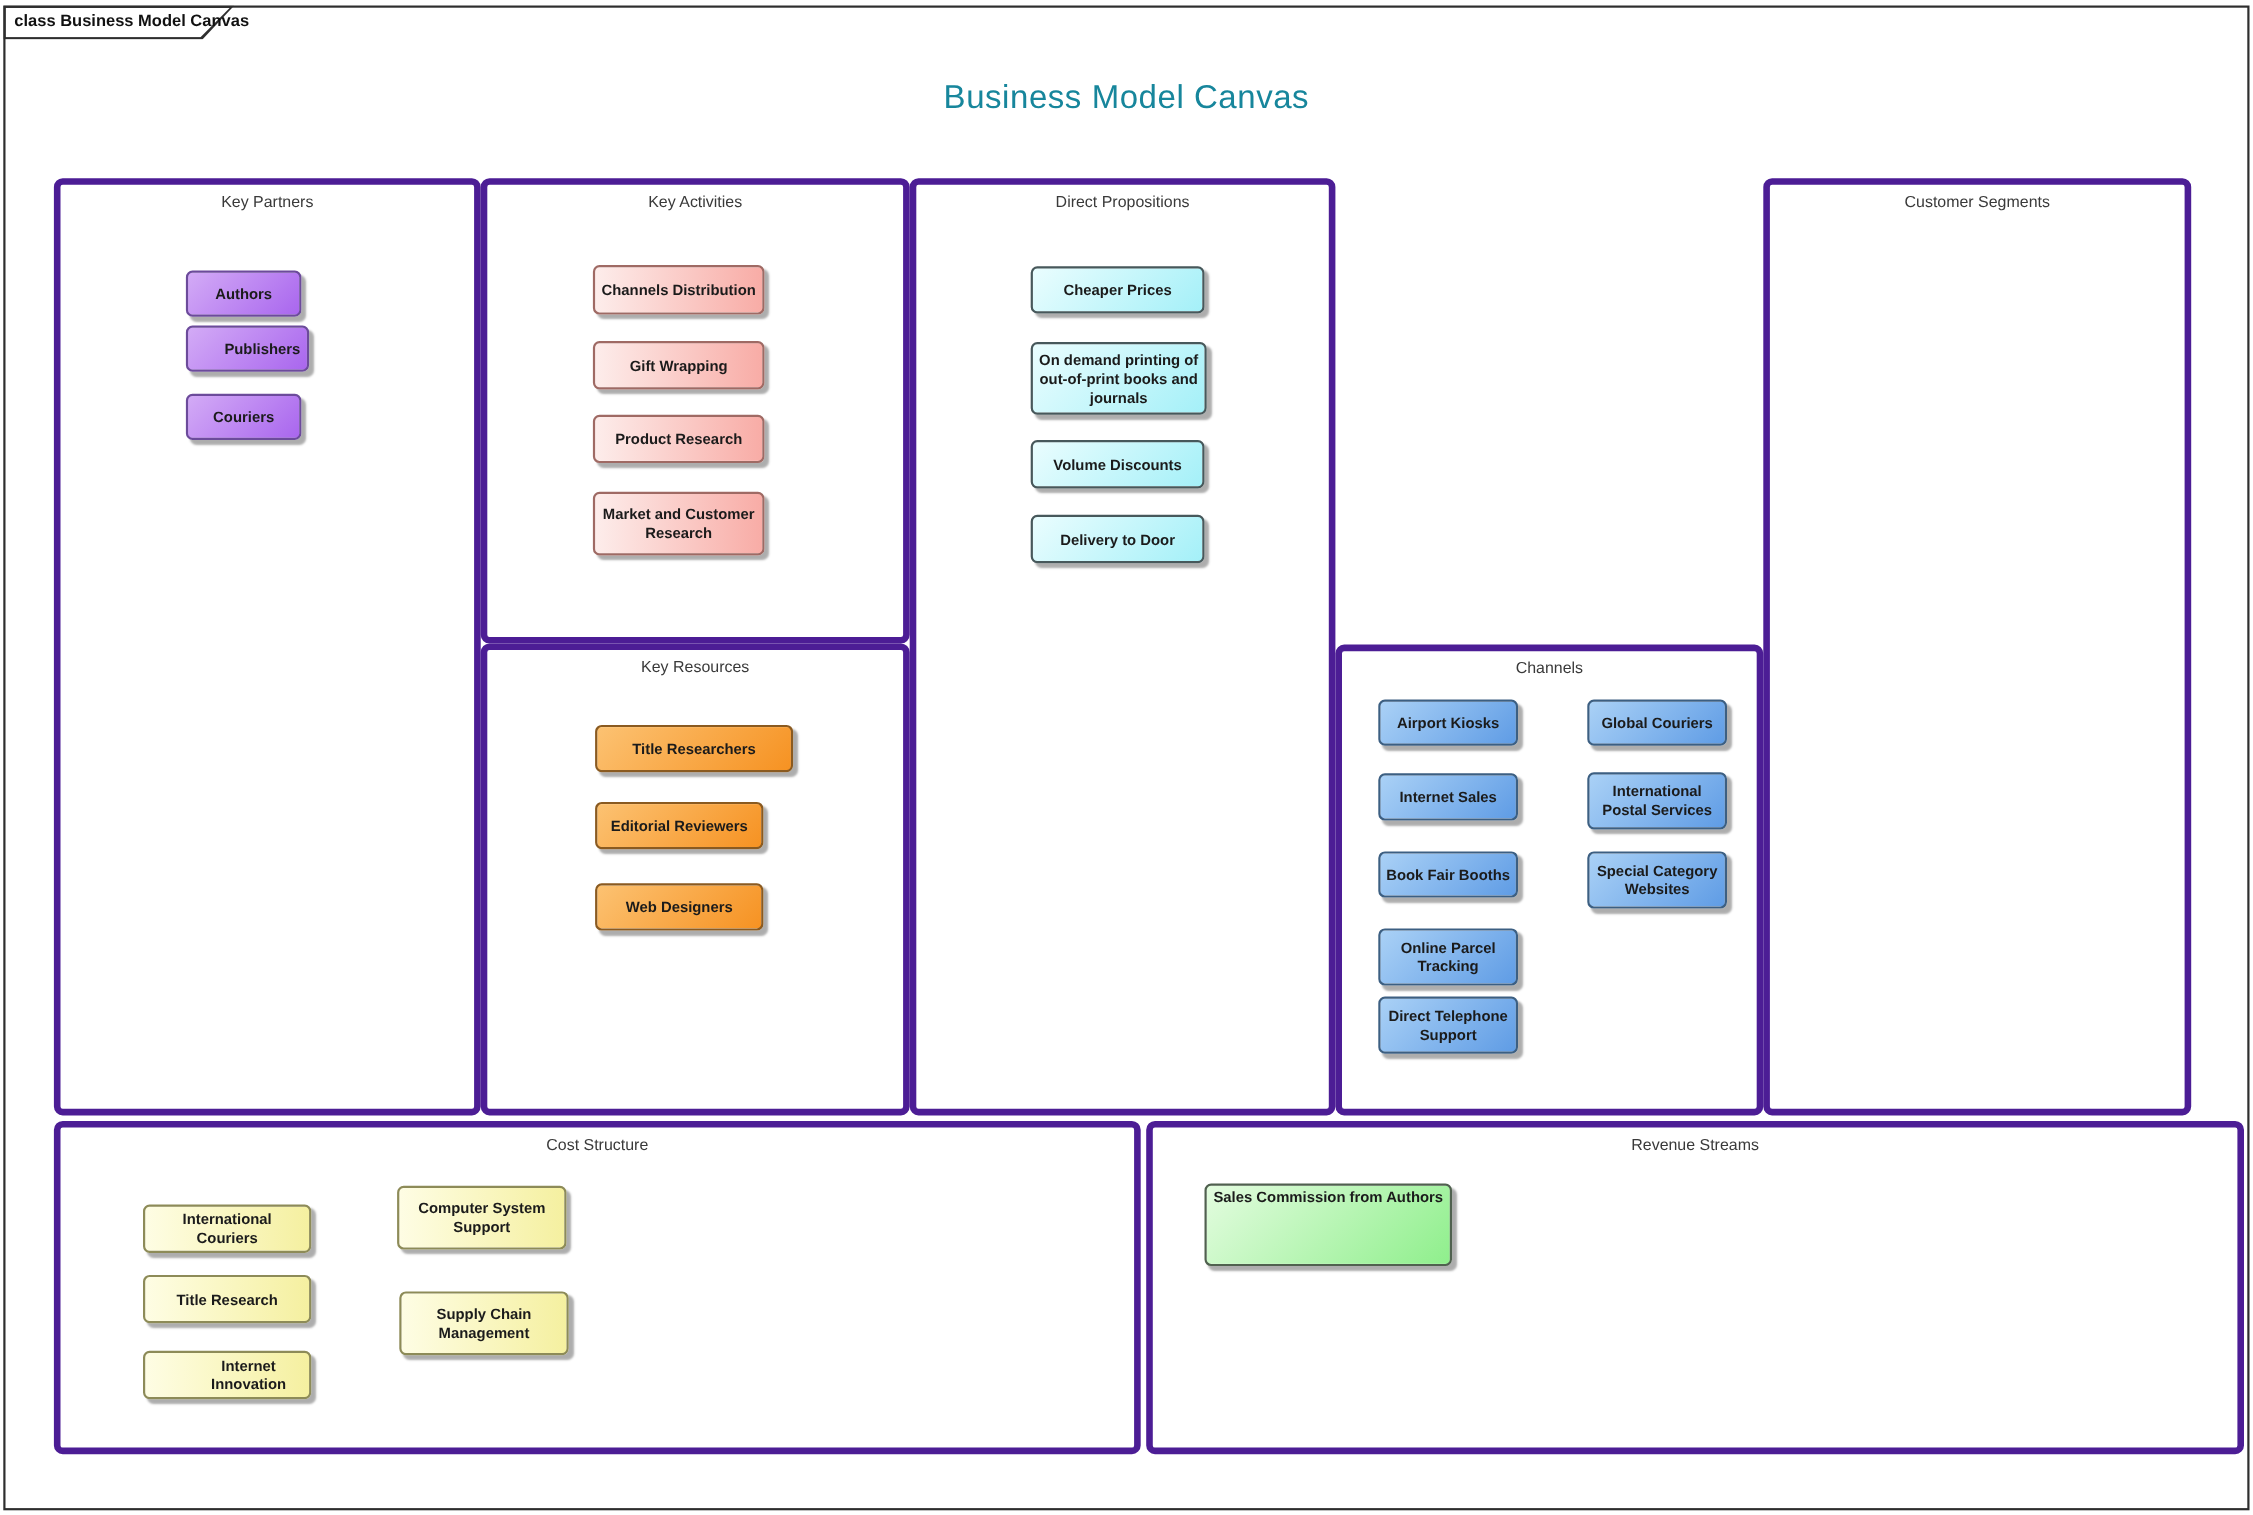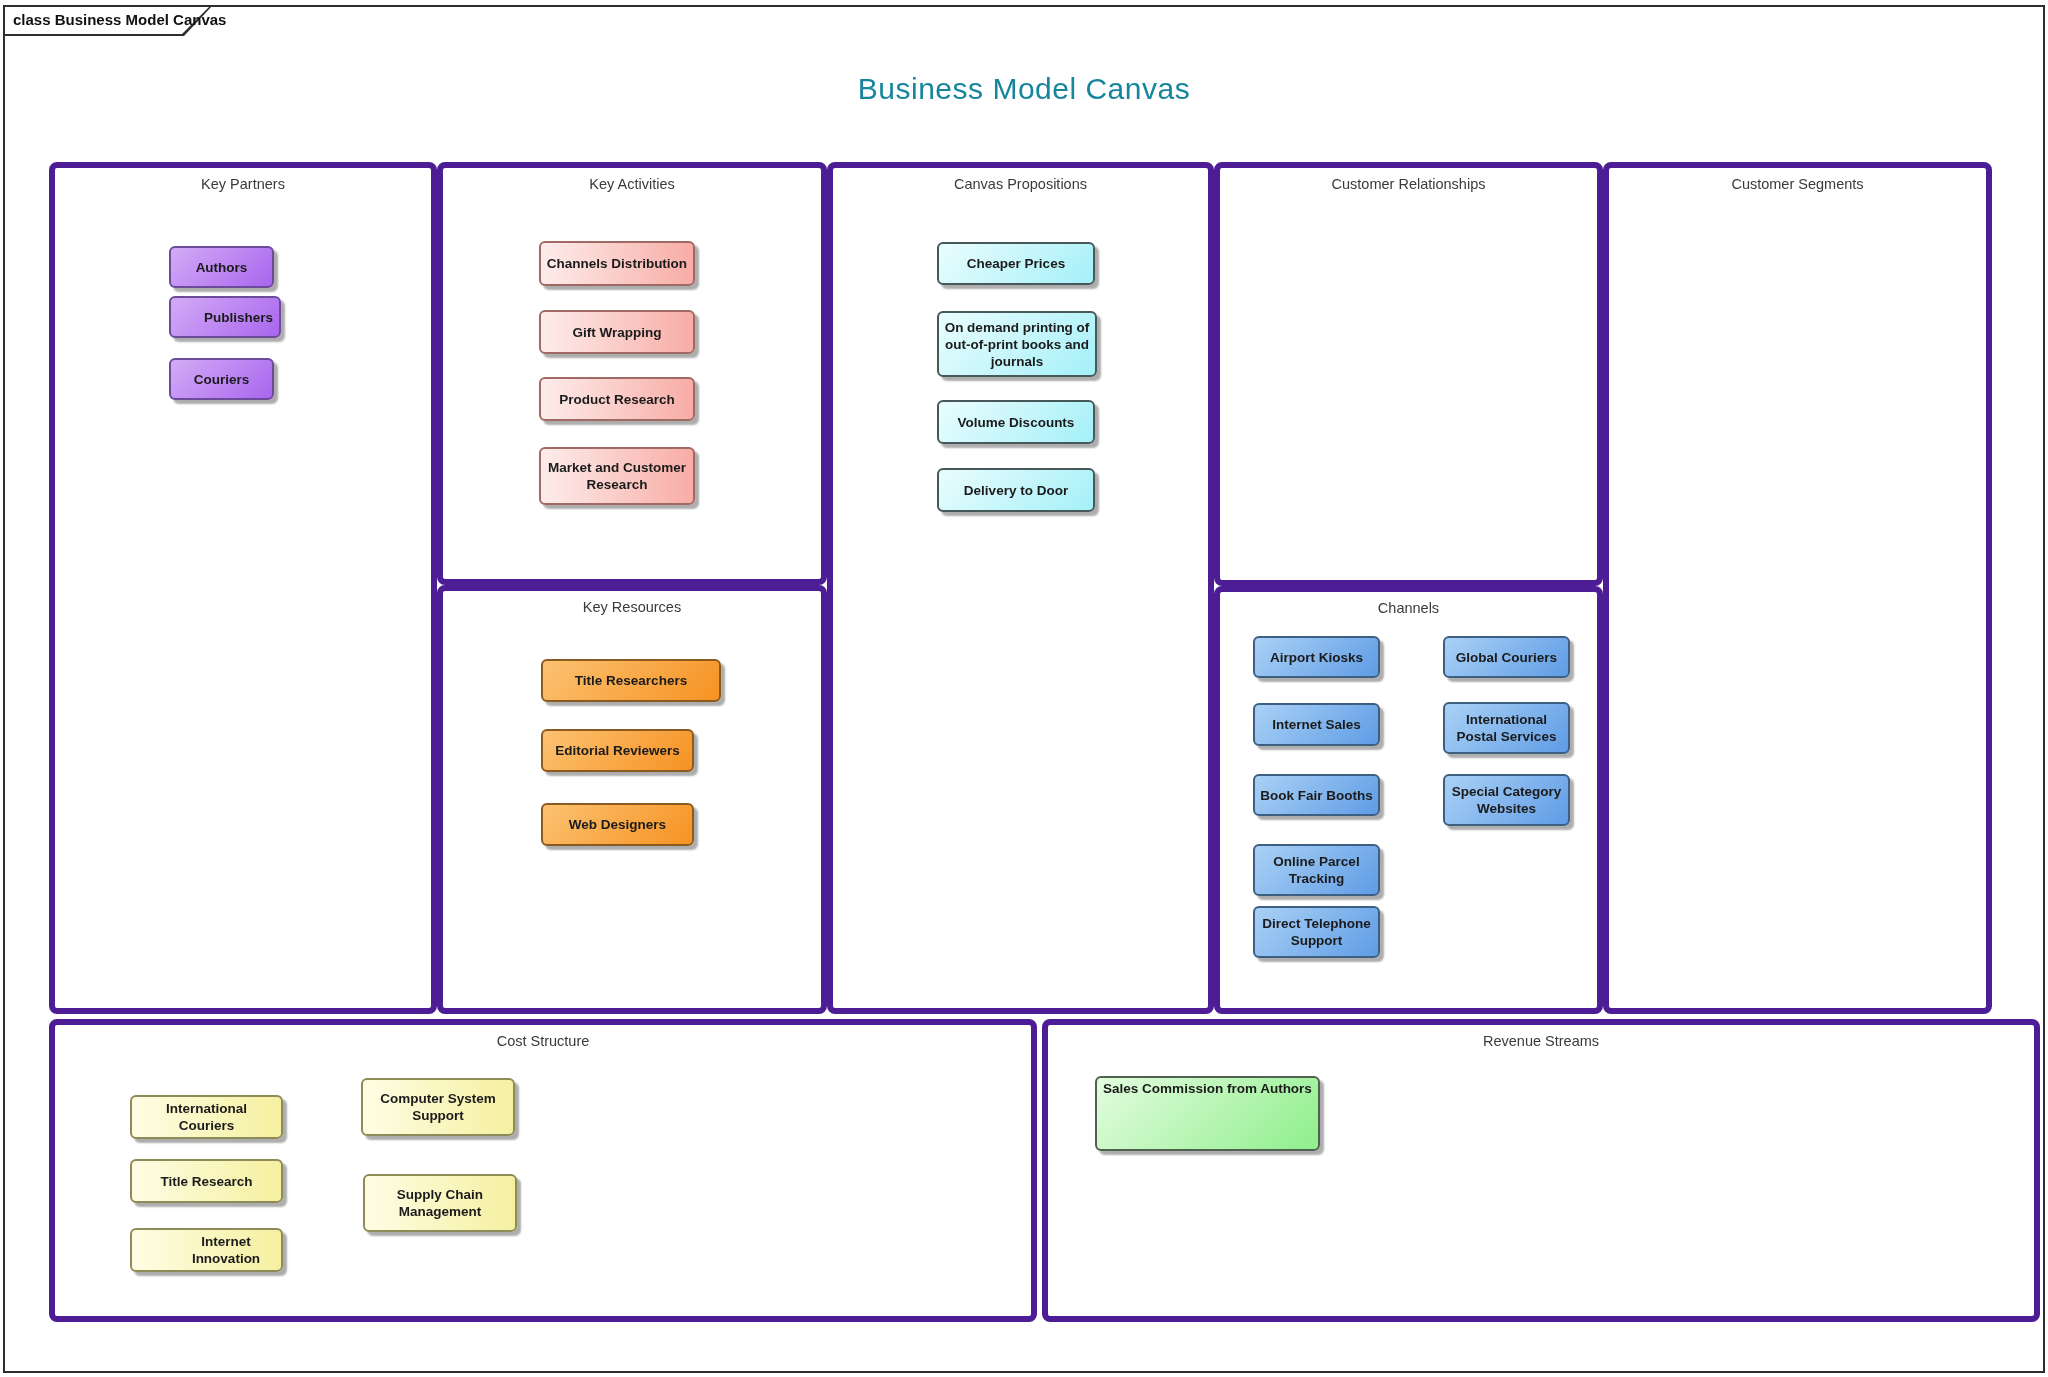--- a/index.html
+++ b/index.html
@@ -85,30 +85,27 @@
   </div>
 
   <div class="section" style="left:437px; top:585px; width:390px; height:429px;">
     <div class="section-label">Key Resources</div>
     <div class="node orange" style="left:98px; top:68px;  width:180px; height:43px;">Title Researchers</div>
     <div class="node orange" style="left:98px; top:138px; width:153px; height:43px;">Editorial Reviewers</div>
     <div class="node orange" style="left:98px; top:212px; width:153px; height:43px;">Web Designers</div>
   </div>
 
   <div class="section" style="left:827px; top:162px; width:387px; height:852px;">
-    <div class="section-label">Canvas Propositions</div>
+    <div class="section-label">Direct Propositions</div>
     <div class="node cyan" style="left:104px; top:74px;  width:158px; height:43px;">Cheaper Prices</div>
     <div class="node cyan" style="left:104px; top:143px; width:160px; height:66px;">On demand printing of out-of-print books and journals</div>
     <div class="node cyan" style="left:104px; top:232px; width:158px; height:44px;">Volume Discounts</div>
     <div class="node cyan" style="left:104px; top:300px; width:158px; height:44px;">Delivery to Door</div>
   </div>
 
-  <div class="section" style="left:1214px; top:162px; width:389px; height:424px;">
-    <div class="section-label">Customer Relationships</div>
-  </div>
 
   <div class="section" style="left:1214px; top:586px; width:389px; height:428px;">
     <div class="section-label">Channels</div>
     <div class="node blue" style="left:33px;  top:44px;  width:127px; height:42px;">Airport Kiosks</div>
     <div class="node blue" style="left:33px;  top:111px; width:127px; height:43px;">Internet Sales</div>
     <div class="node blue" style="left:33px;  top:182px; width:127px; height:42px;">Book Fair Booths</div>
     <div class="node blue" style="left:33px;  top:252px; width:127px; height:52px;">Online Parcel Tracking</div>
     <div class="node blue" style="left:33px;  top:314px; width:127px; height:52px;">Direct Telephone Support</div>
     <div class="node blue" style="left:223px; top:44px;  width:127px; height:42px;">Global Couriers</div>
     <div class="node blue" style="left:223px; top:110px; width:127px; height:52px;">International Postal Services</div>

